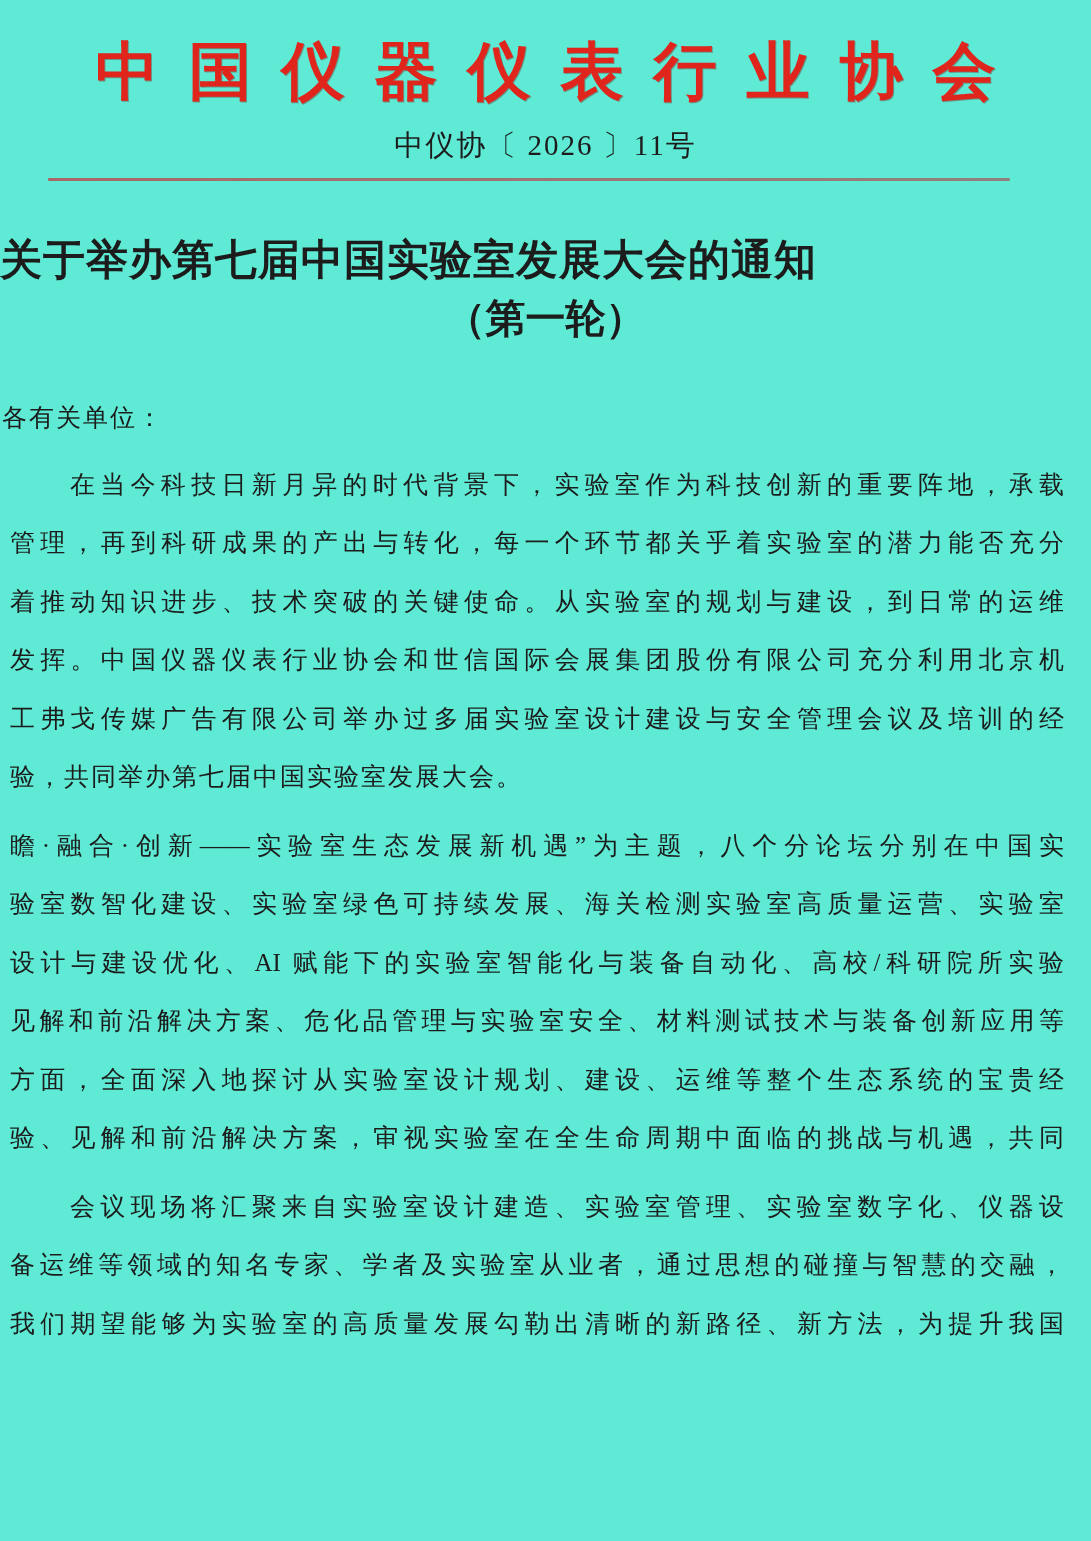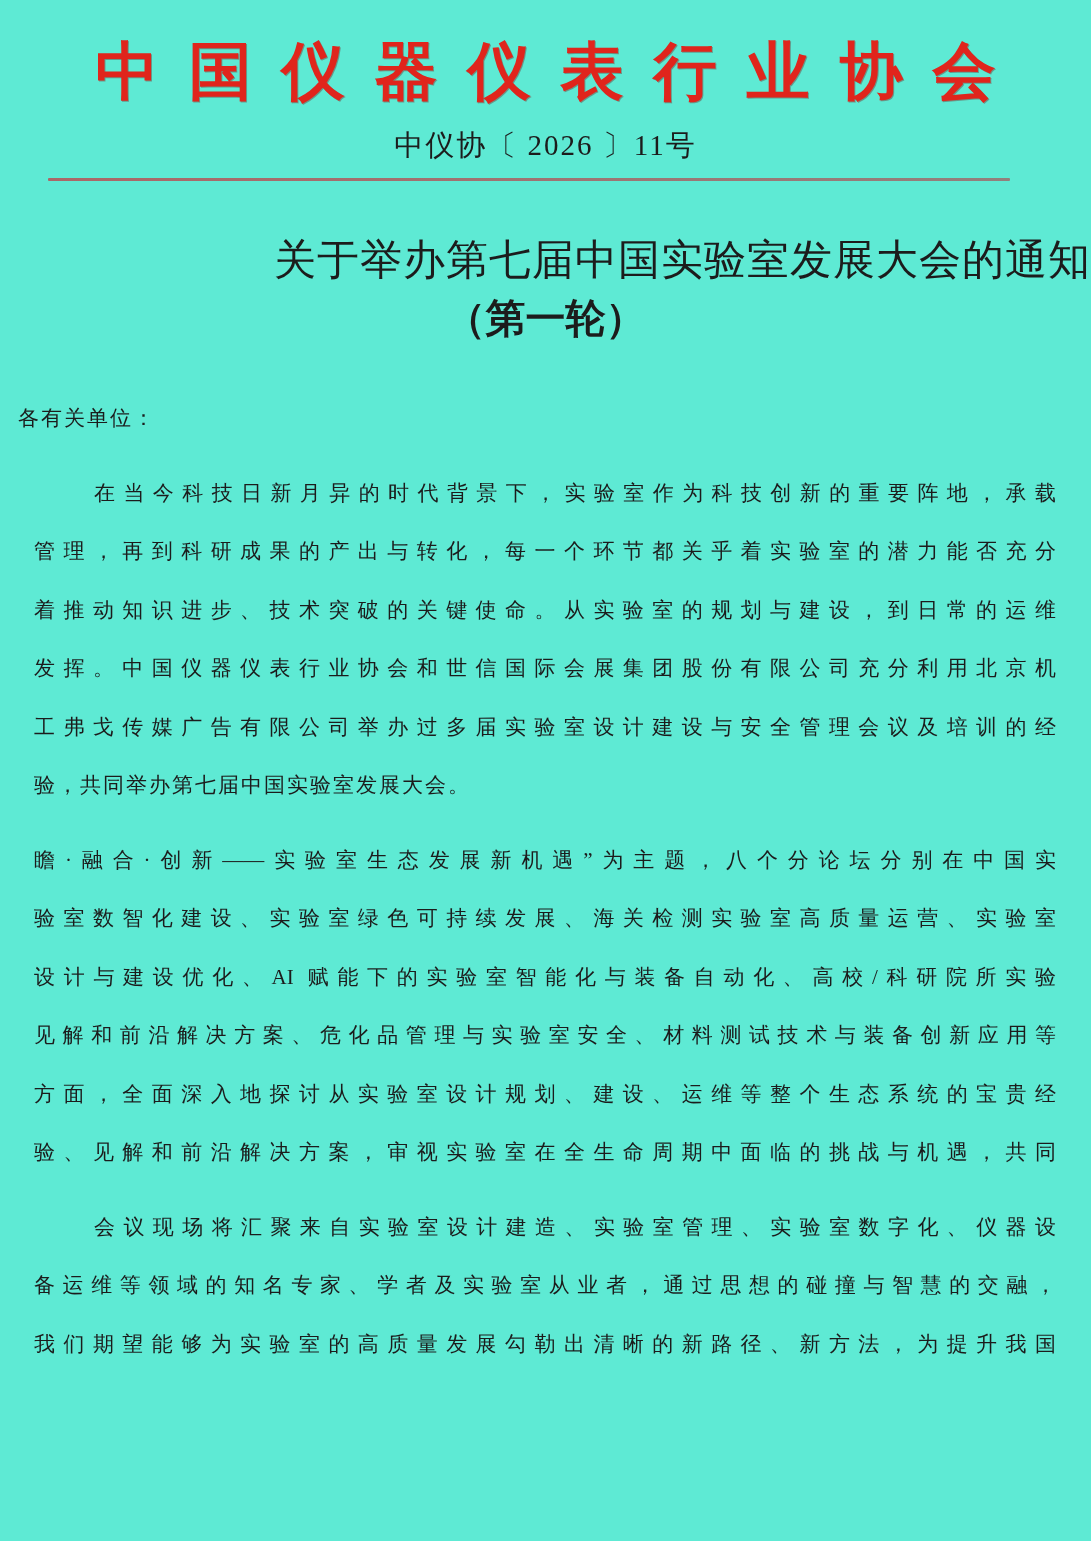--- a/index.html
+++ b/index.html
@@ -39,44 +39,44 @@
   .divider {
     margin-top: 15px;
     margin-left: 48px;
     width: 962px;
     height: 3px;
     border-radius: 1px;
   }
   
   .title-line1 {
     margin-top: 50px;
-    text-align: right;
+    text-align: left;
     font-size: 42px;
     line-height: 58px;
-    font-weight: normal;
+    font-weight: bold;
     letter-spacing: 1px;
   }
   .title-line2 {
     text-align: center;
     font-size: 40px;
     line-height: 60px;
     font-weight: bold;
   }
   
   .content {
     margin-top: 40px;
-    padding: 0 19px 0 18px;
-    font-size: 21px;
+    padding: 0 19px 0 2px;
+    font-size: 25px;
     line-height: 58.5px;
   }
   .salutation {
     text-align: left;
     letter-spacing: 2px;
   }
-  .para { margin: 16px; }
+  .para { margin: 8px; }
   .para + .para { margin-top: 10px; }
   .line {
     text-align: justify;
     text-align-last: justify;
     text-justify: inter-character;
   }
   .line.first { padding-left: 60px; }
   .line.last  { text-align-last: left; letter-spacing: 2px; }
 </style>
 </head>

